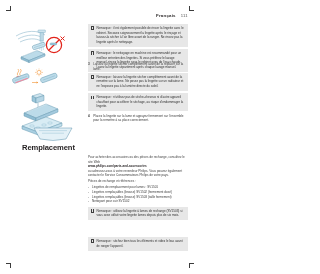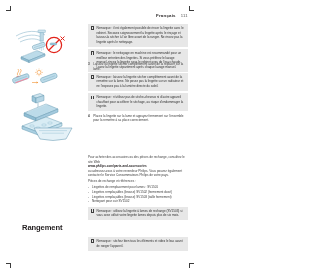--- a/index.html
+++ b/index.html
@@ -233,20 +233,23 @@
   </div>
 
   <div class="art" style="left:30px;top:126px;width:46px;height:16px;">
     <svg viewBox="0 0 46 16" width="46" height="16">
       <path d="M4 2 L42 2 L36 13 Q23 16 10 13 Z" fill="#e4f1f7" stroke="#5d93ad" stroke-width=".5"></path>
       <path d="M9 4.6 L37 4.6" stroke="#8fbdd3" stroke-width=".45"></path>
       <path d="M12 7.2 L34 7.2" stroke="#8fbdd3" stroke-width=".45"></path>
     </svg>
   </div>
 
+  <div style="position:absolute;left:22px;top:143px;">
+    <div class="h2">Remplacement</div>
+  </div>
 
   <div class="right-col" style="top:155px;">
     <div class="txt">Pour acheter des accessoires ou des pièces de rechange, consultez le site Web</div>
     <div class="txt url">www.philips.com/parts-and-accessories</div>
     <div class="txt">ou adressez-vous à votre revendeur Philips. Vous pouvez également contacter le Service Consommateurs Philips de votre pays.</div>
     <div class="txt" style="margin-top:1.4px;">Pièces de rechange et références :</div>
     <div class="plist">
       <div class="pitem">
         <span class="dash">-</span>
         <span>Lingettes de remplacement pour lames : SV1501</span>
@@ -263,23 +266,20 @@
         <span class="dash">-</span>
         <span>Nettoyant pour cuir SV1502</span>
       </div>
     </div>
     <div class="note" style="margin-top:2.4px;">
       <span class="ico"></span>
       <span class="ntxt">Remarque : utilisez la lingette à lames de rechange (SV1503) si vous avez utilisé votre lingette lames depuis plus de six mois.</span>
     </div>
   </div>
 
-  <div style="position:absolute;left:22px;top:223px;">
-    <div class="h2">Rangement</div>
-  </div>
 
   <div class="right-col" style="top:237px;">
     <div class="note">
       <span class="ico"></span>
       <span class="ntxt">Remarque : séchez bien tous les éléments et videz le bac avant de ranger l'appareil.</span>
     </div>
   </div>
 
 </div>
 

